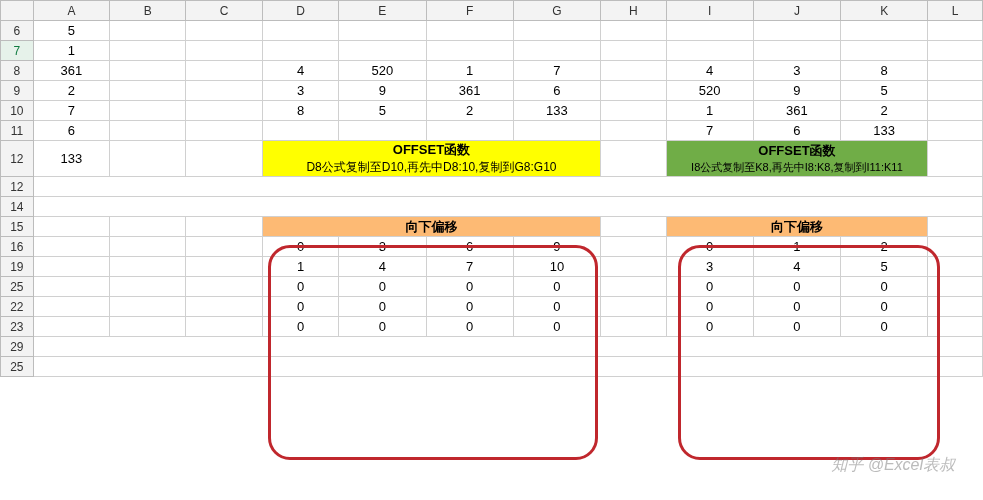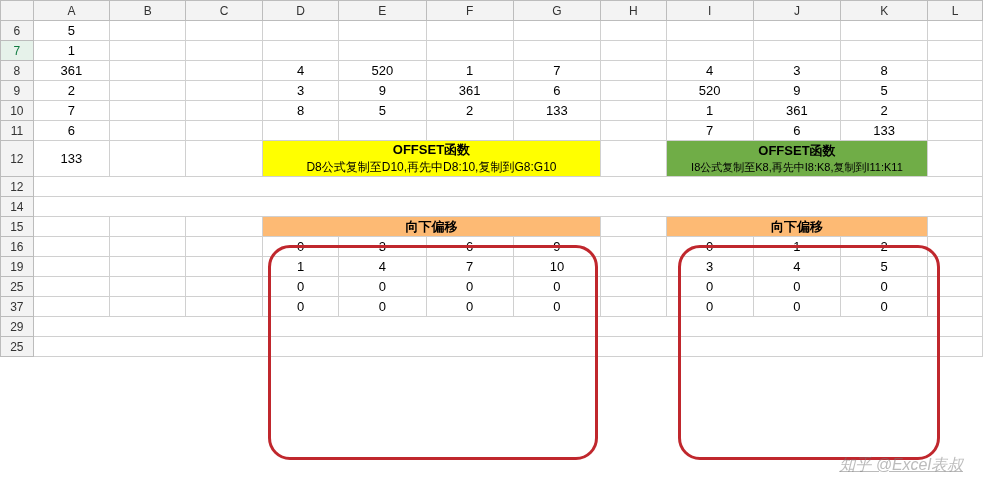--- a/index.html
+++ b/index.html
@@ -46,26 +46,25 @@
   td.green { background: #70ad47; }
   td.orange { background: #fdba74; color:#000; font-weight:bold; }
   .ring {
     position: absolute;
     border: 3px solid #c0272d;
     border-radius: 22px;
     pointer-events: none;
   }
   .watermark {
     position: absolute;
-    right: 20px; bottom: 24px;
+    right: 28px; bottom: 24px;
     color: rgba(120,120,120,0.5);
     font-size: 16px;
     font-style: italic;
     pointer-events: none;
-    text-decoration: underline;
   }
   
   col.rw { width:30px; }
   col.cA { width:70px; }
   col.cB { width:70px; }
   col.cC { width:70px; }
   col.cD { width:70px; }
   col.cE { width:80px; }
   col.cF { width:80px; }
   col.cG { width:80px; }
@@ -294,35 +293,50 @@
   <td class="num">0</td>
   <td class="num">0</td>
   <td></td>
   <td class="num">0</td>
   <td class="num">0</td>
   <td class="num">0</td>
   <td></td>
 </tr>
 
 <tr>
-        <th class="rowhdr">37</th>
-  <td></td>
-        <td></td>
-        <td></td>
-  <td class="num">0</td>
-  <td class="num">0</td>
-  <td class="num">0</td>
-  <td class="num">0</td>
-  <td></td>
-  <td class="num">0</td>
-  <td class="num">0</td>
-  <td class="num">0</td>
-  <td></td>
-</tr>
-
+        <th class="rowhdr">22</th>
+  <td></td>
+        <td></td>
+        <td></td>
+  <td class="num">0</td>
+  <td class="num">0</td>
+  <td class="num">0</td>
+  <td class="num">0</td>
+  <td></td>
+  <td class="num">0</td>
+  <td class="num">0</td>
+  <td class="num">0</td>
+  <td></td>
+</tr>
+
+<tr>
+        <th class="rowhdr">23</th>
+  <td></td>
+        <td></td>
+        <td></td>
+  <td class="num">0</td>
+  <td class="num">0</td>
+  <td class="num">0</td>
+  <td class="num">0</td>
+  <td></td>
+  <td class="num">0</td>
+  <td class="num">0</td>
+  <td class="num">0</td>
+  <td></td>
+</tr>
 
 <tr>
         <th class="rowhdr">29</th>
   <td colspan="12"></td>
       </tr>
 
 <tr>
         <th class="rowhdr">25</th>
   <td colspan="12"></td>
       </tr>

